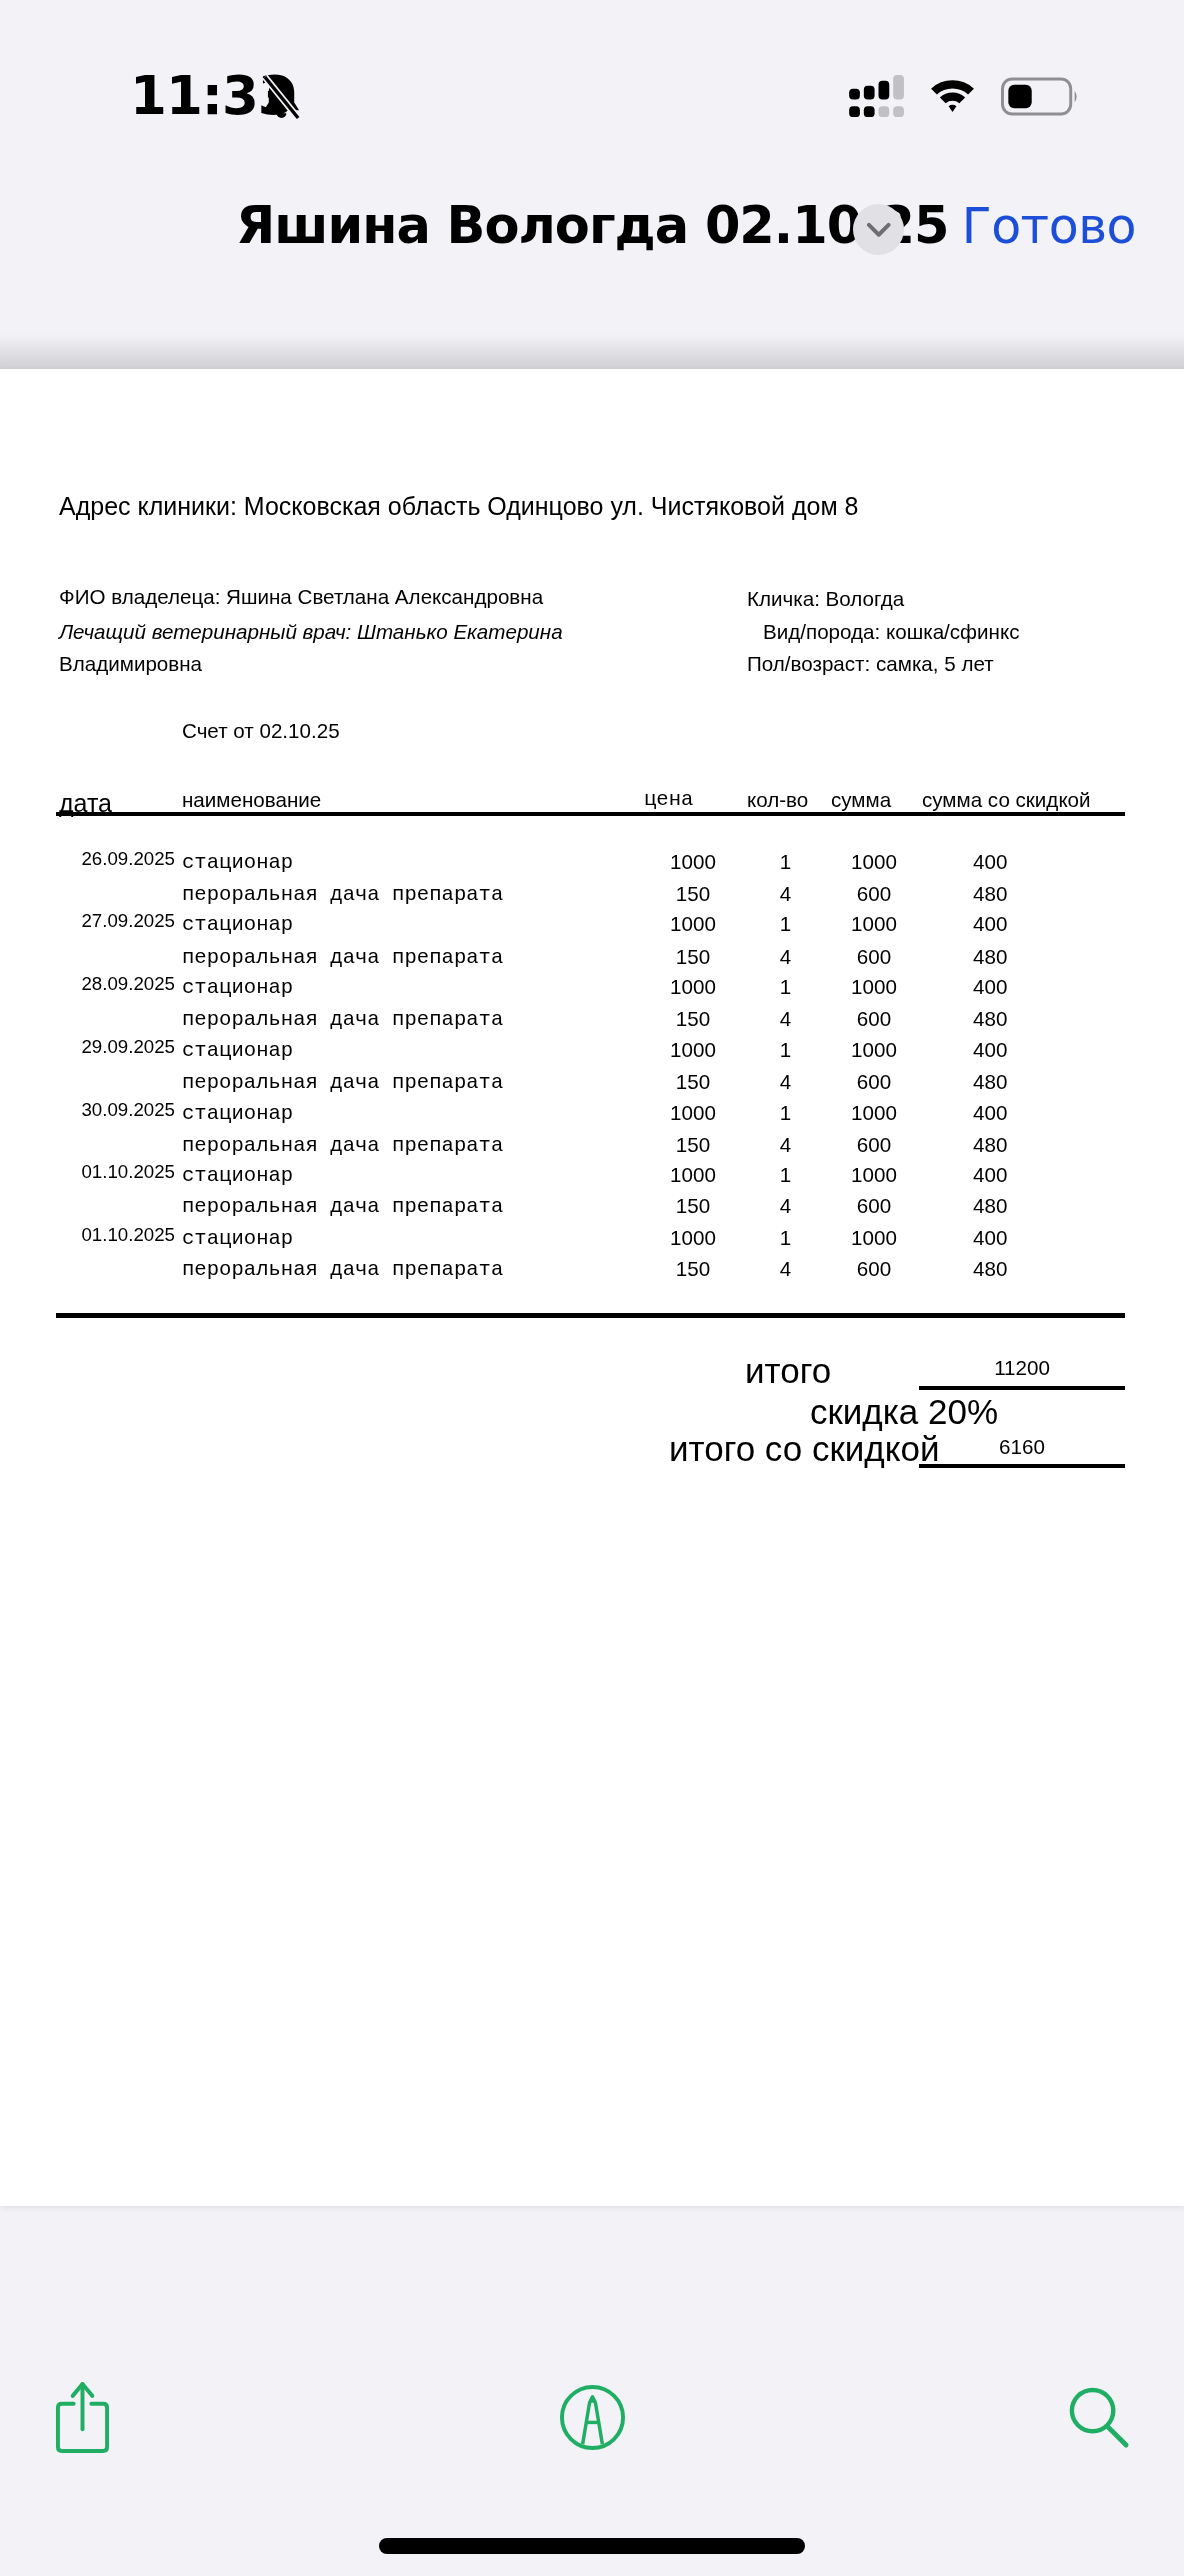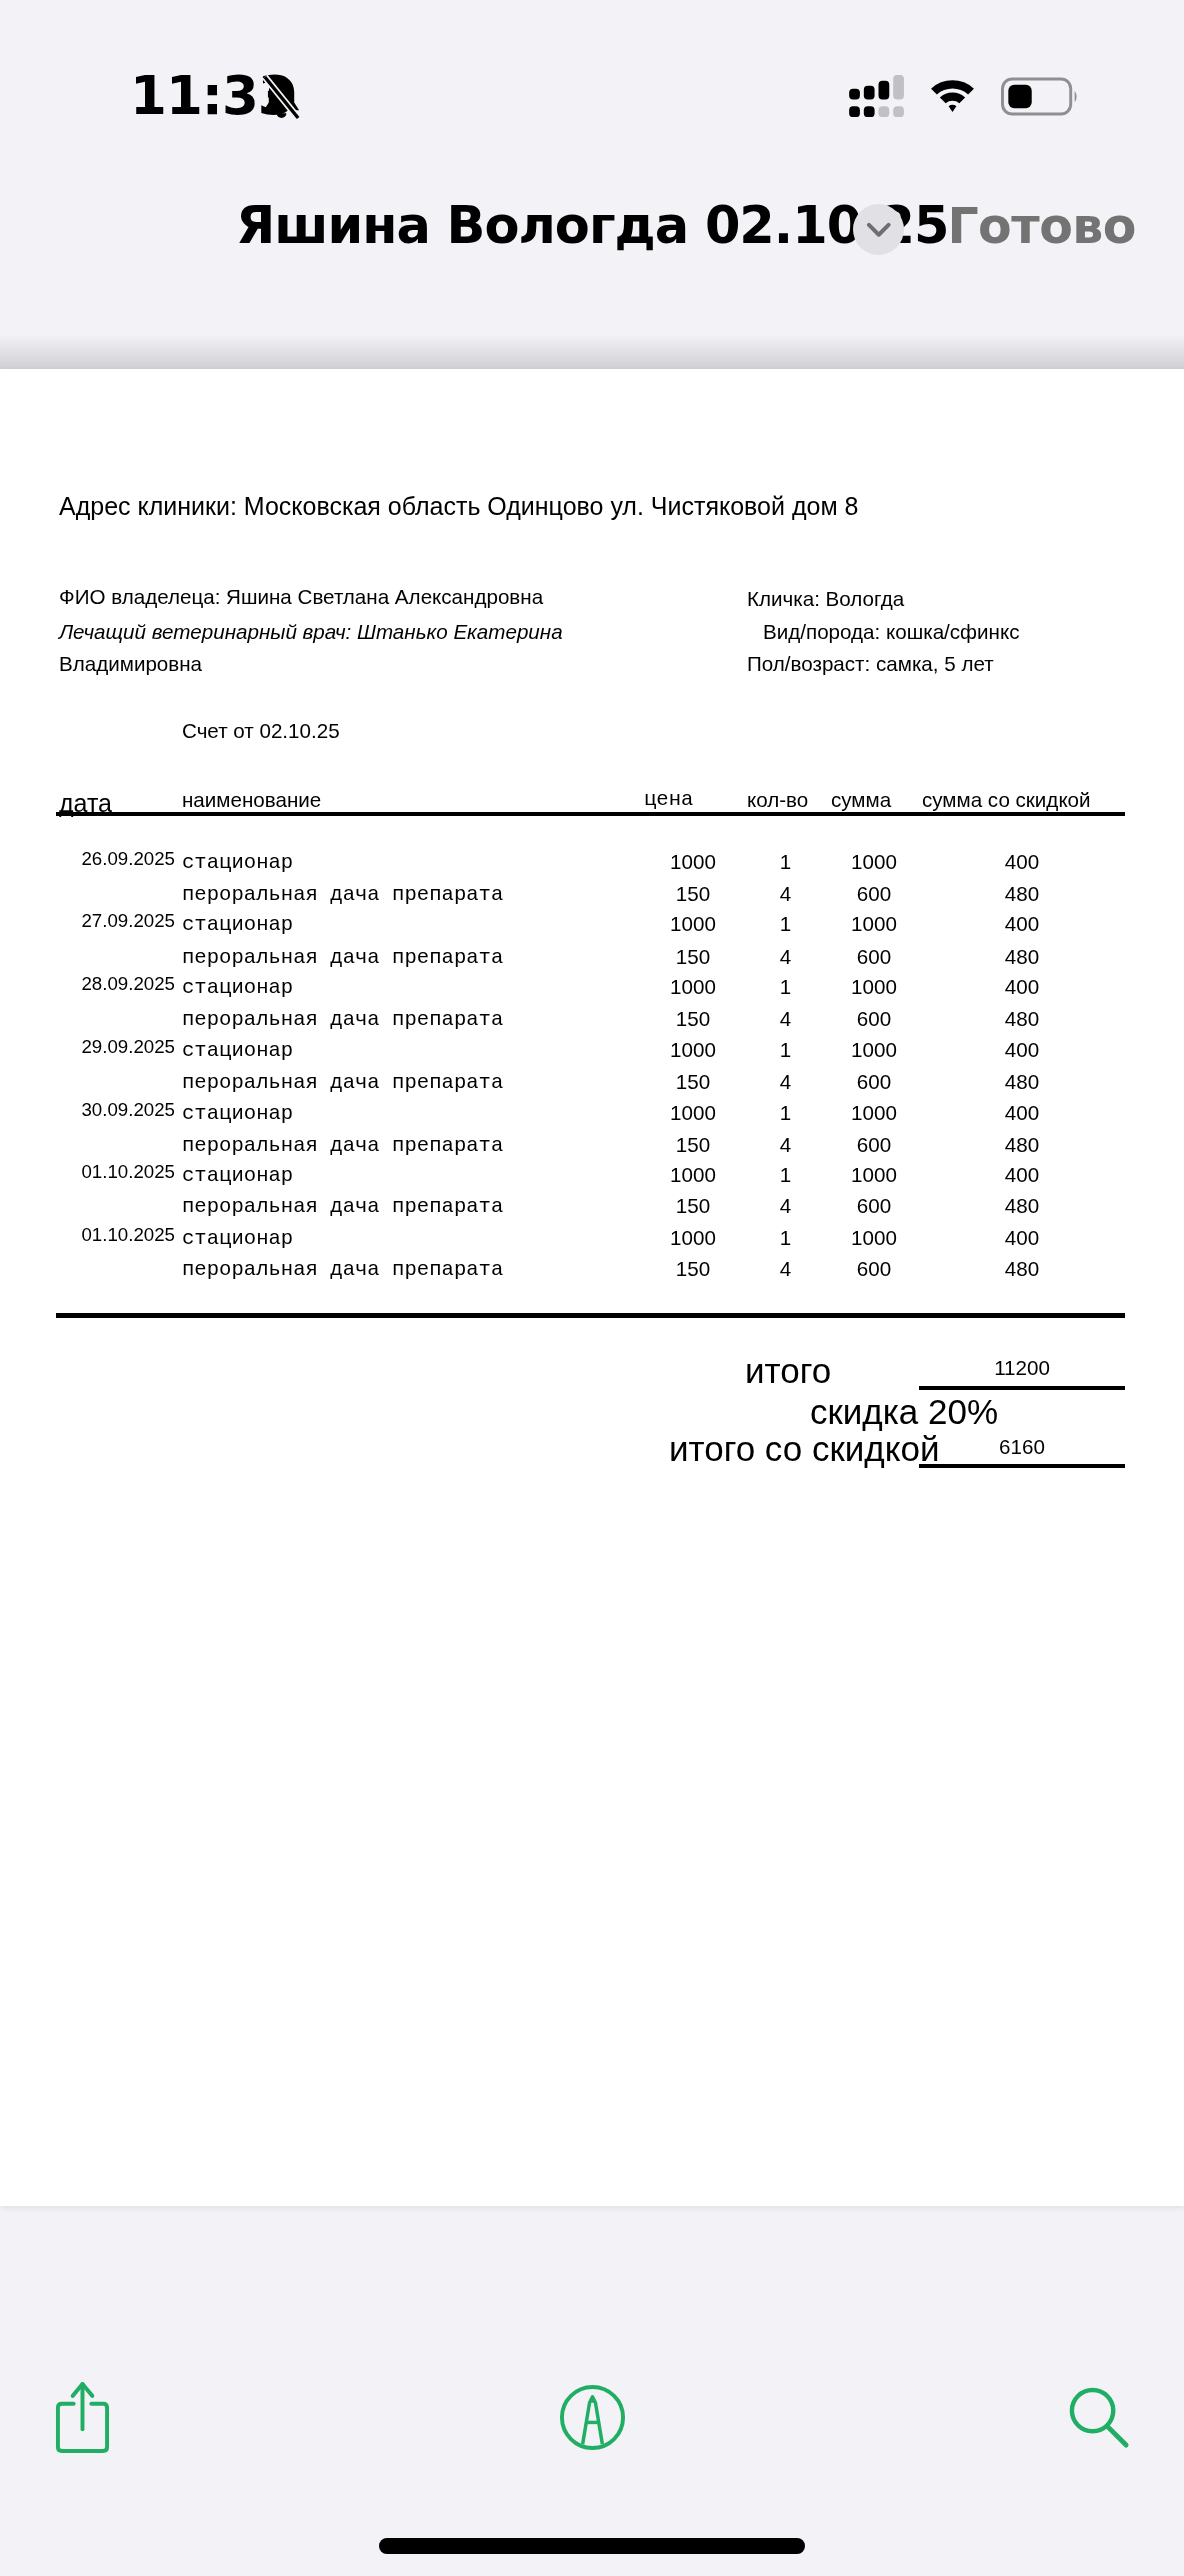--- a/index.html
+++ b/index.html
@@ -10,36 +10,36 @@
   .status-time { position: absolute; left: 130px; top: 65px; font-size: 53px; font-weight: 700; letter-spacing: -1px; font-family: "DejaVu Sans", sans-serif; }
   .bell { position: absolute; left: 259px; top: 73px; width: 45px; height: 49px; }
   .signal { position: absolute; left: 847px; top: 75px; width: 63px; height: 45px; }
   .wifi { position: absolute; left: 929px; top: 77px; width: 47px; height: 37px; }
   .battery { position: absolute; left: 1000px; top: 77px; width: 81px; height: 39px; }
 
   
   .nav-title-wrap { position: absolute; left: 236px; top: 196px; display: flex; align-items: center; }
   .nav-title { font-size: 51px; font-weight: 700; font-family: "DejaVu Sans", sans-serif; letter-spacing: -1px; white-space: nowrap; }
   .nav-chevron-btn { position: absolute; left: 853px; top: 204px; width: 51px; height: 51px; border-radius: 50%; background: #e0e0e5; display: flex; align-items: center; justify-content: center; }
-  .done-btn { position: absolute; right: 49px; top: 198px; font-size: 49px; font-weight: 700; color: #737373; font-family: "DejaVu Sans", sans-serif; letter-spacing: -0.5px; }
+  .done-btn { position: absolute; right: 49px; top: 198px; font-size: 49px; font-weight: 400; color: #1d4ed8; font-family: "DejaVu Sans", sans-serif; letter-spacing: -0.5px; }
   .header-shadow { position: absolute; left: 0; top: 334px; width: 1185px; height: 35px; background: linear-gradient(#f2f2f7, #cfcfd4); }
 
   
   .page { position: absolute; left: 0; top: 369px; width: 1185px; height: 1837px; background: #fff; box-shadow: 0 2px 5.9px rgba(0,0,0,0.08); }
   .doc { position: absolute; font-family: "Liberation Sans", sans-serif; font-size: 20.6px; color: #000; white-space: nowrap; }
   .doc.sm { font-size: 25px; }
   .rule { position: absolute; background: #000; }
 
   .cell { position: absolute; font-family: "Liberation Sans", sans-serif; font-size: 20.6px; white-space: nowrap; transform: translateY(-50%); }
   .c-date { left: 59px; width: 116px; text-align: right; font-size: 18.7px; transform: translateY(-62%); }
   .c-name { left: 182px; font-family: Liberation Mono, monospace; }
   .c-price { left: 644px; width: 98px; text-align: center; }
   .c-qty { left: 756px; width: 59px; text-align: center; }
   .c-sum { left: 825px; width: 98px; text-align: center; }
-  .c-disc { left: 973px; width: 98px; text-align: center; }
+  .c-disc { left: 973px; width: 98px; text-align: left; }
 
   .totals-label { position: absolute; font-size: 35px; white-space: nowrap; }
   .totals-val { position: absolute; font-size: 20.6px; width: 206px; text-align: center; }
 
   
   .tool { position: absolute; top: 2378px; width: 79px; height: 79px; display: flex; align-items: center; justify-content: center; }
   .home-indicator { position: absolute; left: 379px; top: 2538px; width: 426px; height: 15.7px; border-radius: 7.9px; background: #000; }
 </style>
 </head>
 <body>

